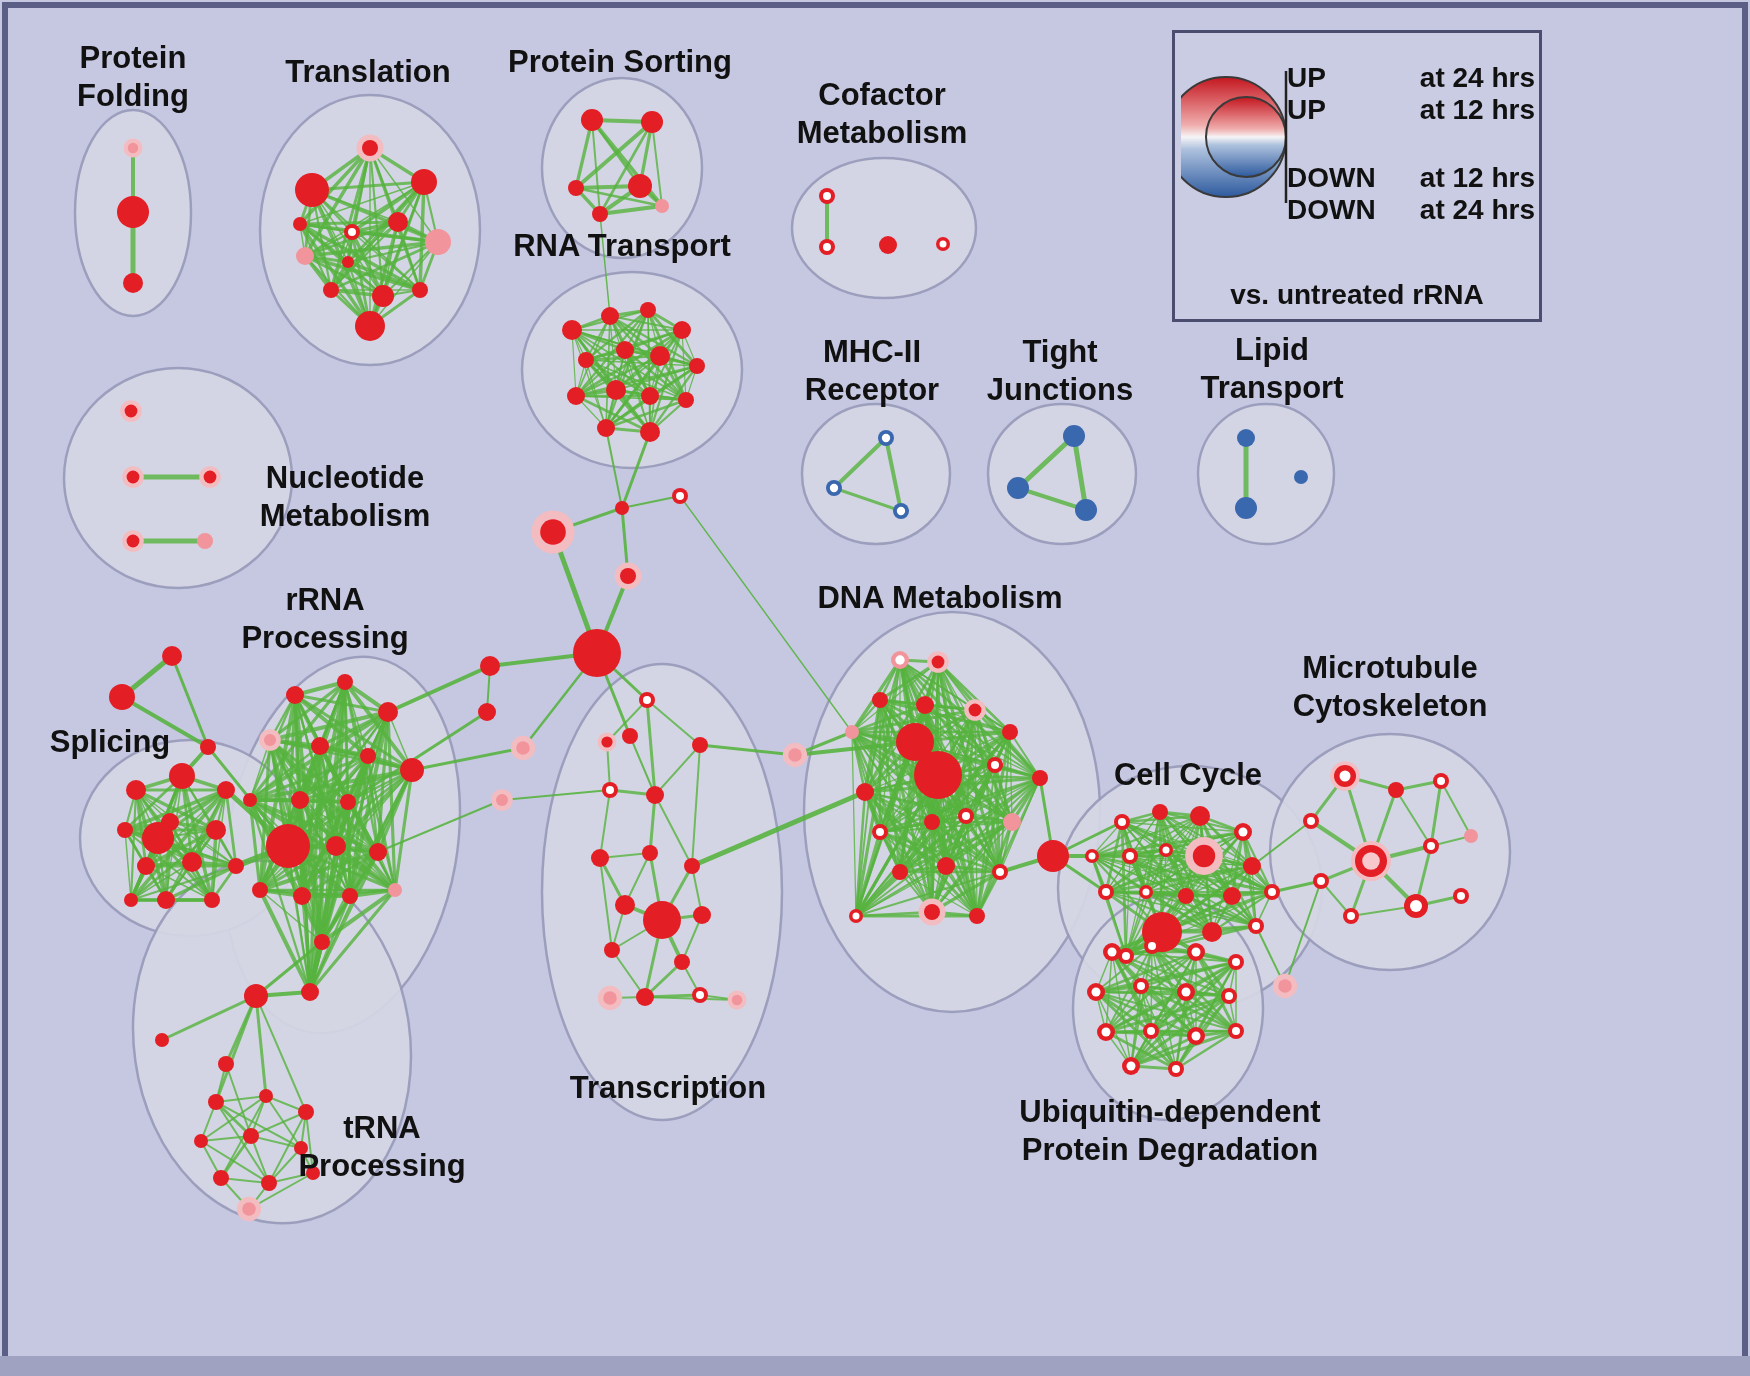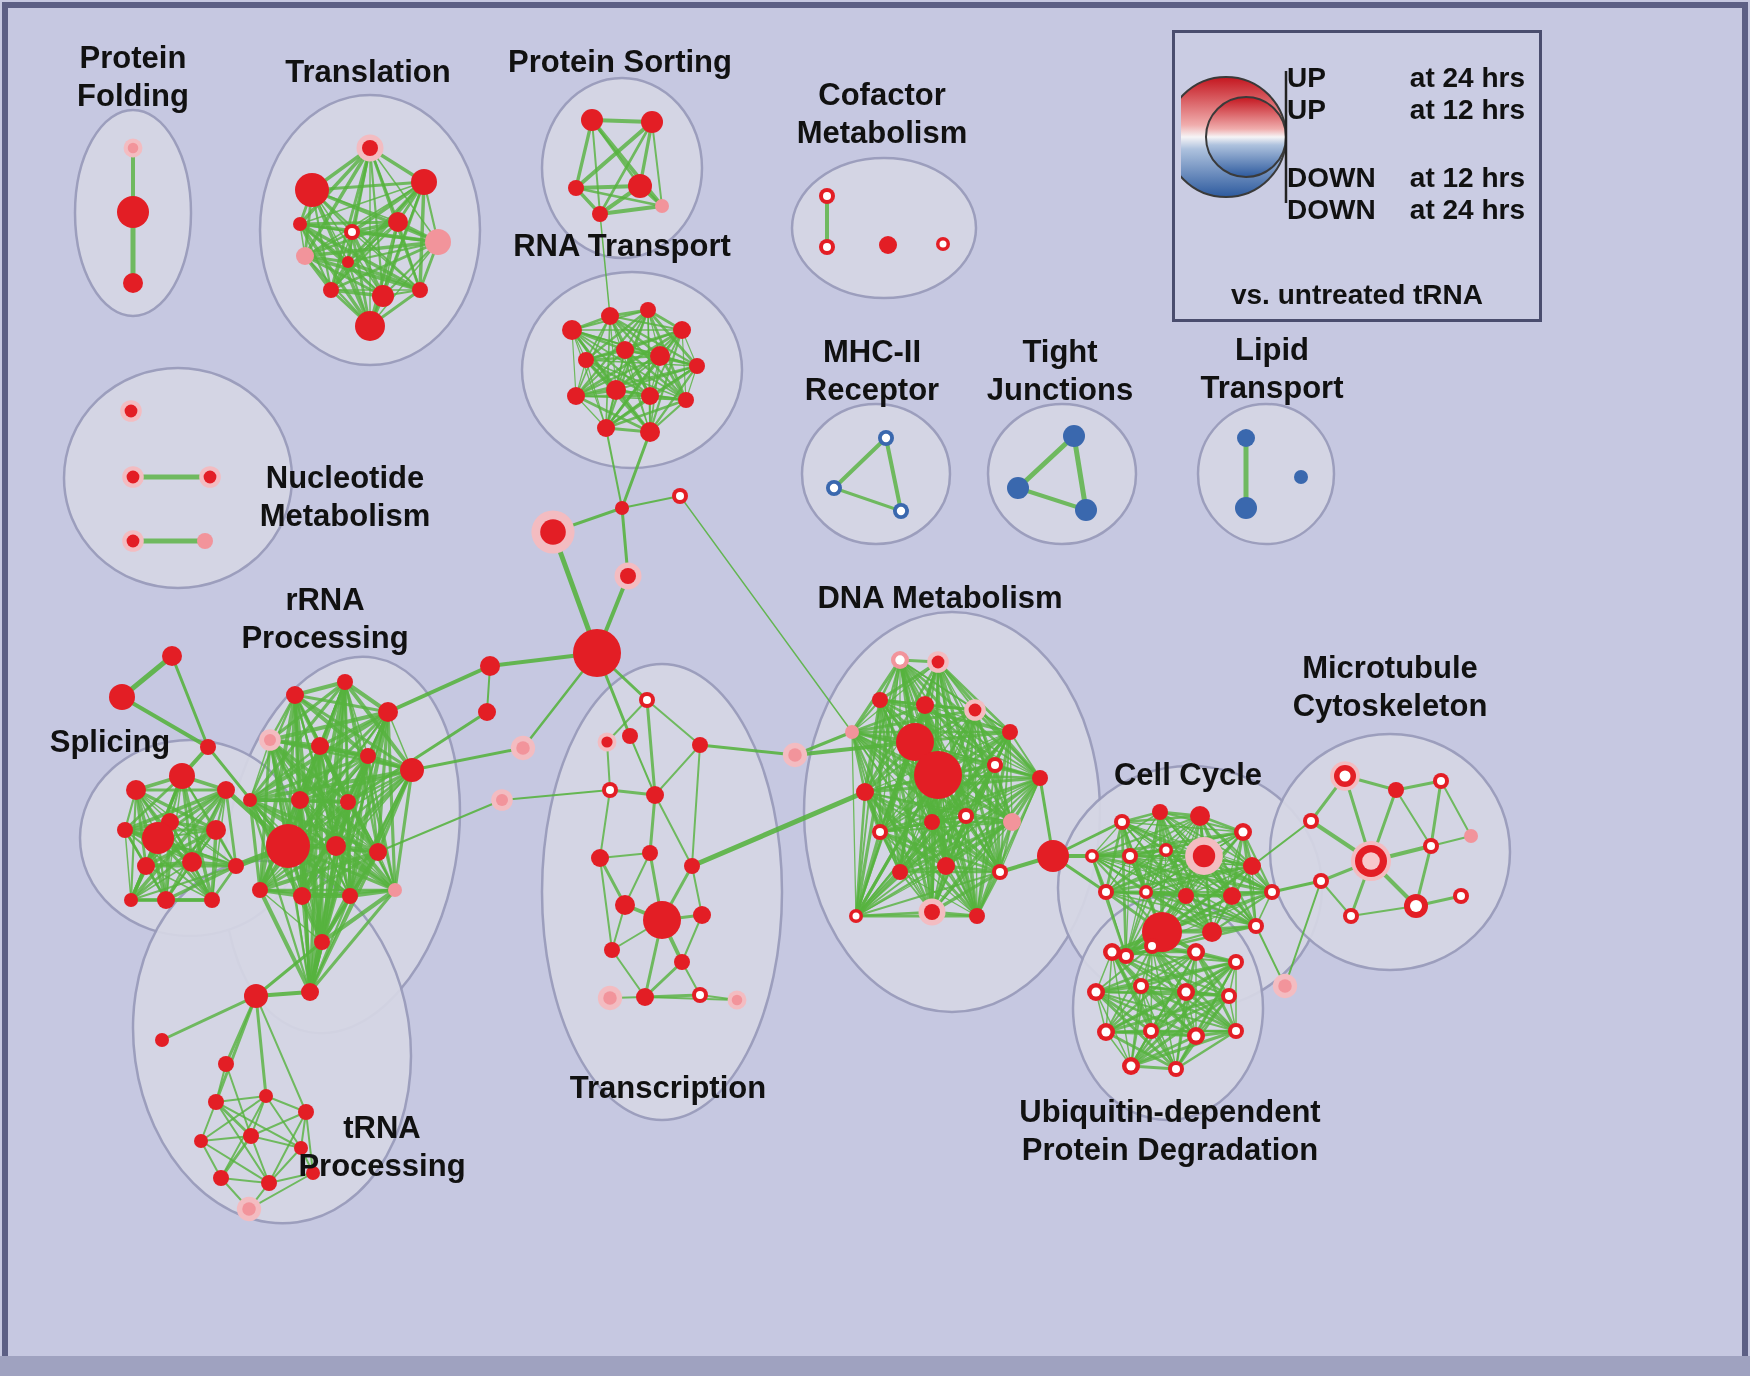--- a/index.html
+++ b/index.html
@@ -15,21 +15,21 @@
     position:absolute;
     left:1172px;top:30px;
     width:364px;height:286px;
     border:3px solid #4a4d6e;
     box-sizing:content-box;
     background:rgba(255,255,255,0.08);
     color:#111;
   }
   .legend .glyph{position:absolute;left:6px;top:26px;}
   .lrow{
-    position:absolute;left:112px;right:14px;
+    position:absolute;left:112px;right:4px;
     display:flex;justify-content:space-between;
     font-size:28px;line-height:30px;color:#111;
   }
   .lcap{
     position:absolute;left:0;right:0;text-align:center;
     font-size:28px;line-height:32px;color:#111;
   }
 </style>
 </head>
 <body>
@@ -1428,15 +1428,15 @@
     </div>
     <div class="lrow" style="top:130px">
       <span>DOWN</span>
       <span>at 12 hrs</span>
     </div>
     <div class="lrow" style="top:162px">
       <span>DOWN</span>
       <span>at 24 hrs</span>
     </div>
 
-    <div class="lcap" style="top:246px">vs. untreated tRNA</div>
+    <div class="lcap" style="top:246px">vs. untreated rRNA</div>
   </div>
 </div>
 
 </body></html>

